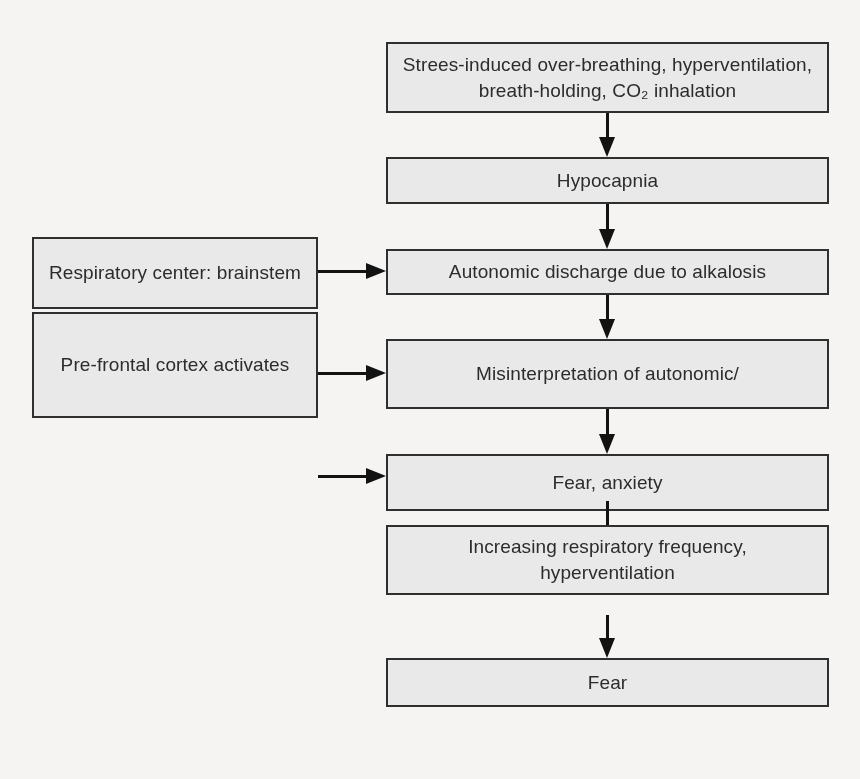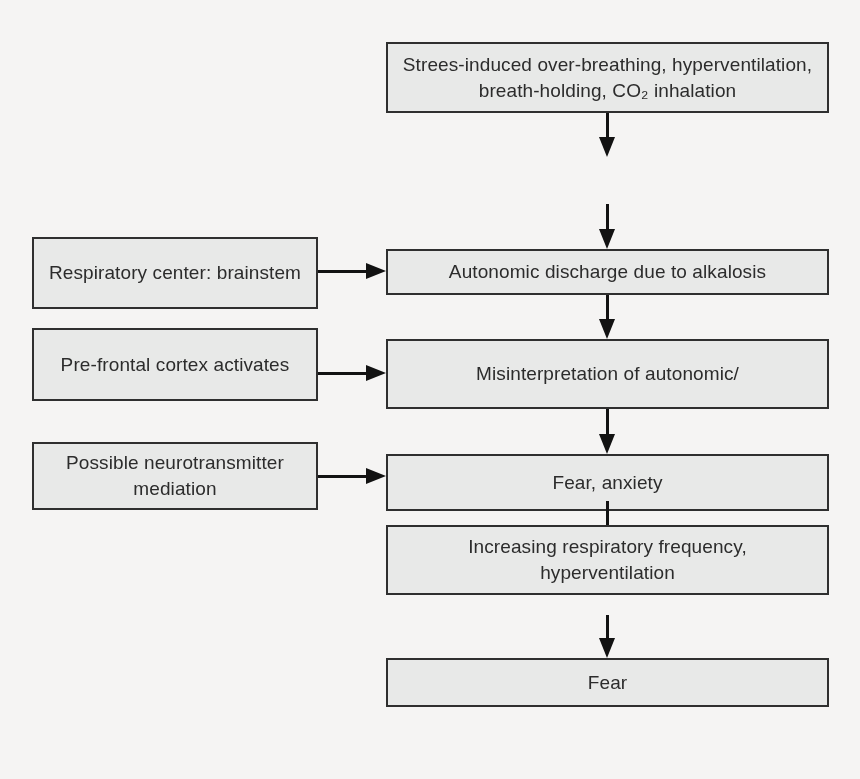--- a/index.html
+++ b/index.html
@@ -68,20 +68,23 @@
   <div class="box main-box" style="top:42px;height:71px">
     <div class="line">Strees-induced over-breathing, hyperventilation,</div>
     <div class="line">breath-holding, CO₂ inhalation</div>
   </div>
 
   <div class="v-arrow" style="top:113px;height:44px">
     <div class="shaft"></div>
     <div class="head"></div>
   </div>
 
+  <div class="box main-box" style="top:157px;height:47px">
+    <div class="line">Hypocapnia</div>
+  </div>
 
   <div class="v-arrow" style="top:204px;height:45px">
     <div class="shaft"></div>
     <div class="head"></div>
   </div>
 
   <div class="box main-box" style="top:249px;height:46px">
     <div class="line">Autonomic discharge due to alkalosis</div>
   </div>
 
@@ -124,32 +127,28 @@
 
   <div class="box side-box" style="top:237px;height:72px">
     <div class="line">Respiratory center: brainstem</div>
   </div>
 
   <div class="h-arrow" style="top:263px">
     <div class="shaft"></div>
     <div class="head"></div>
   </div>
 
-  <div class="box side-box" style="top:328px;height:73px">
+  <div class="box side-box" style="top:312px;height:106px">
     <div class="line">Pre-frontal cortex activates</div>
   </div>
 
   <div class="h-arrow" style="top:365px">
     <div class="shaft"></div>
     <div class="head"></div>
   </div>
 
-  <div class="box side-box" style="top:442px;height:68px">
-    <div class="line">Possible neurotransmitter</div>
-    <div class="line">mediation</div>
-  </div>
 
   <div class="h-arrow" style="top:468px">
     <div class="shaft"></div>
     <div class="head"></div>
   </div>
 
 </div>
 
 </body></html>

